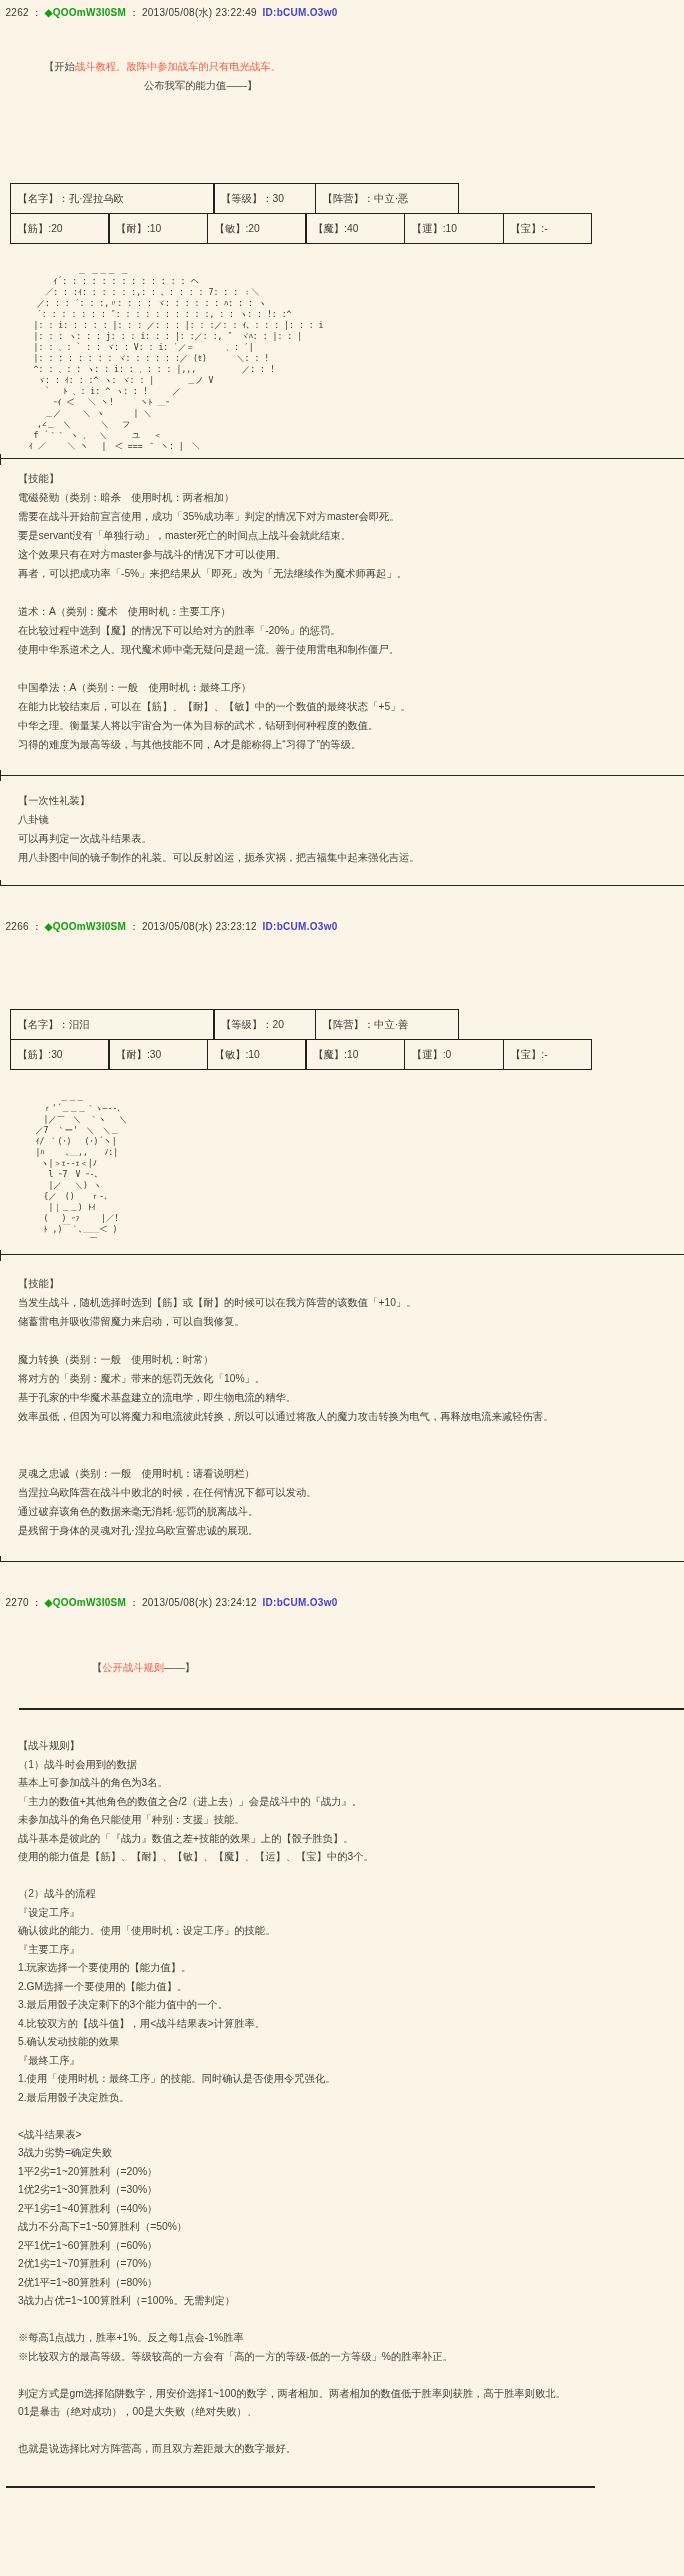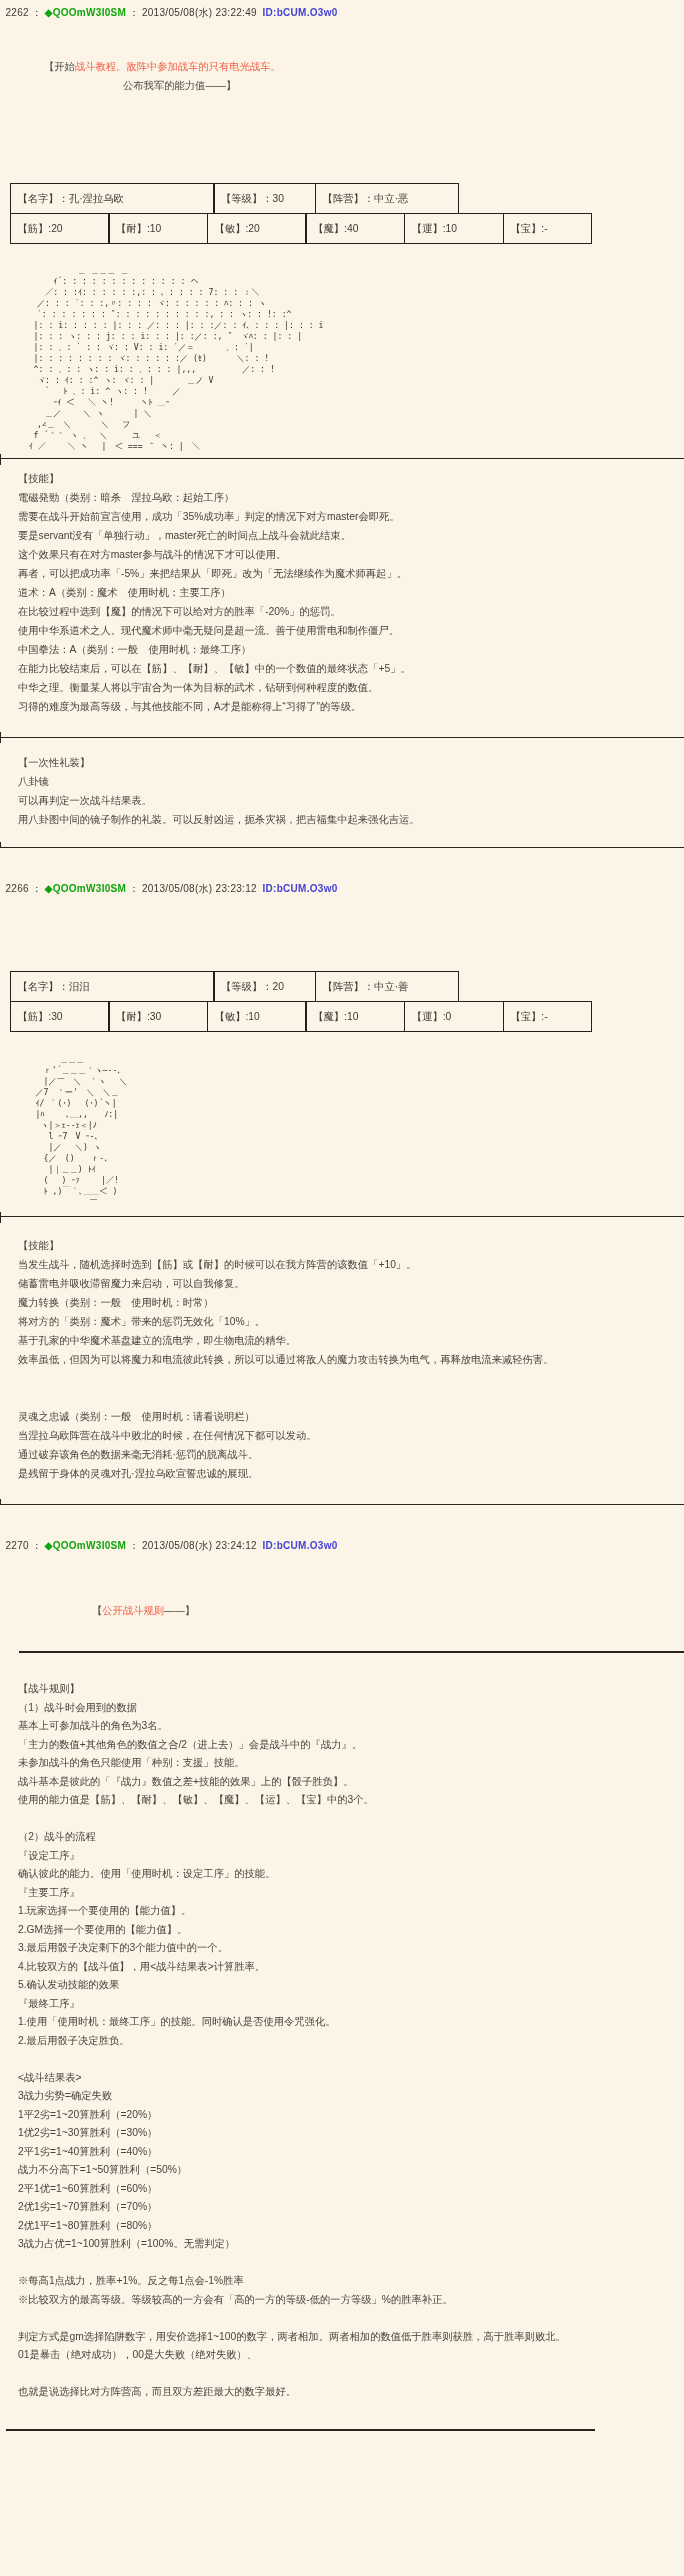--- a/index.html
+++ b/index.html
@@ -15,21 +15,21 @@
   .psep{color:#3a3a33;padding:0 2.7px;}
   .trip{color:#0fa30f;font-weight:bold;}
   .pdate{color:#3a3a33;padding-right:5.5px;}
   .uid{color:#4343d6;font-weight:bold;}
   .red{color:#f2604a;text-align:right;}
   .dark{color:#4a4a42;}
 
   
   .announce{line-height:19px;}
   .a1{margin-top:37px;margin-left:44px;}
-  .a1 .ann-line2{margin-left:79px;}
+  .a1 .ann-line2{margin-left:100px;}
   .a3{margin-top:48px;margin-left:92px;}
 
   
   .sheet{margin-left:9.6px;color:#3c3b34;}
   .srow{display:flex;}
   .srow.r2{margin-top:-1.4px;}
   .cell{
     box-sizing:border-box;height:31.5px;line-height:29px;
     border:1.4px solid #21211c;background:transparent;
     padding:0 2.7px 0 6.8px;white-space:nowrap;overflow:hidden;
@@ -58,21 +58,21 @@
   #p1-rule3{margin-top:18px;}
   #p2-rule1{margin-top:8.2px;}
   #p2-rule2{margin-top:20.5px;}
   #p3-rule{margin-top:31.5px;margin-left:19px;}
   #p3-bottom{margin-top:27px;margin-left:5.5px;width:589px;border-top-width:2.7px;}
 
   
   .tblock{margin-left:18px;line-height:19px;color:#45443d;}
   #p1 .skills{margin-top:9.6px;}
   #p2 .skills{margin-top:19px;}
-  .skill{}
+  .skill{margin-top:19px;}
   .skill.first{margin-top:0;}
   .skill.biggap{margin-top:38px;}
   .craft{margin-top:15px;}
 
   #p1-header{padding-top:5.5px;}
   #p2-header{margin-top:34px;}
   #p3-header{margin-top:34px;}
   #p1 .sheet{margin-top:88px;}
   #p2 .sheet{margin-top:75px;}
 
@@ -126,21 +126,21 @@
 　　　＿／　　 ＼ ヽ　　　 | ＼
 　　,∠＿　＼　　　 ＼　 フ
 　 f ´｀｀ ヽ 、　＼　　　ユ　 ＜
 　ｲ ／　　 ＼ ヽ　 |　＜ === ＾ ヽ: |　＼</pre>
 
   <div class="rule tick-mid" id="p1-rule1"></div>
 
   <div class="tblock skills">
     <div class="sk-title">【技能】</div>
     <div class="skill first">
-      <div>電磁発勁（类别：暗杀　涅拉乌欧：起始工序）</div>
+      <div>電磁発勁（类别：暗杀　使用时机：两者相加）</div>
       <div>
           <div>需要在战斗开始前宣言使用，成功「35%成功率」判定的情况下对方master会即死。</div>
           <div>要是servant没有「单独行动」，master死亡的时间点上战斗会就此结束。</div>
           <div>这个效果只有在对方master参与战斗的情况下才可以使用。</div>
           <div>再者，可以把成功率「-5%」来把结果从「即死」改为「无法继续作为魔术师再起」。</div>
         </div>
     </div>
     <div class="skill">
       <div>道术：A（类别：魔术　使用时机：主要工序）</div>
       <div>

